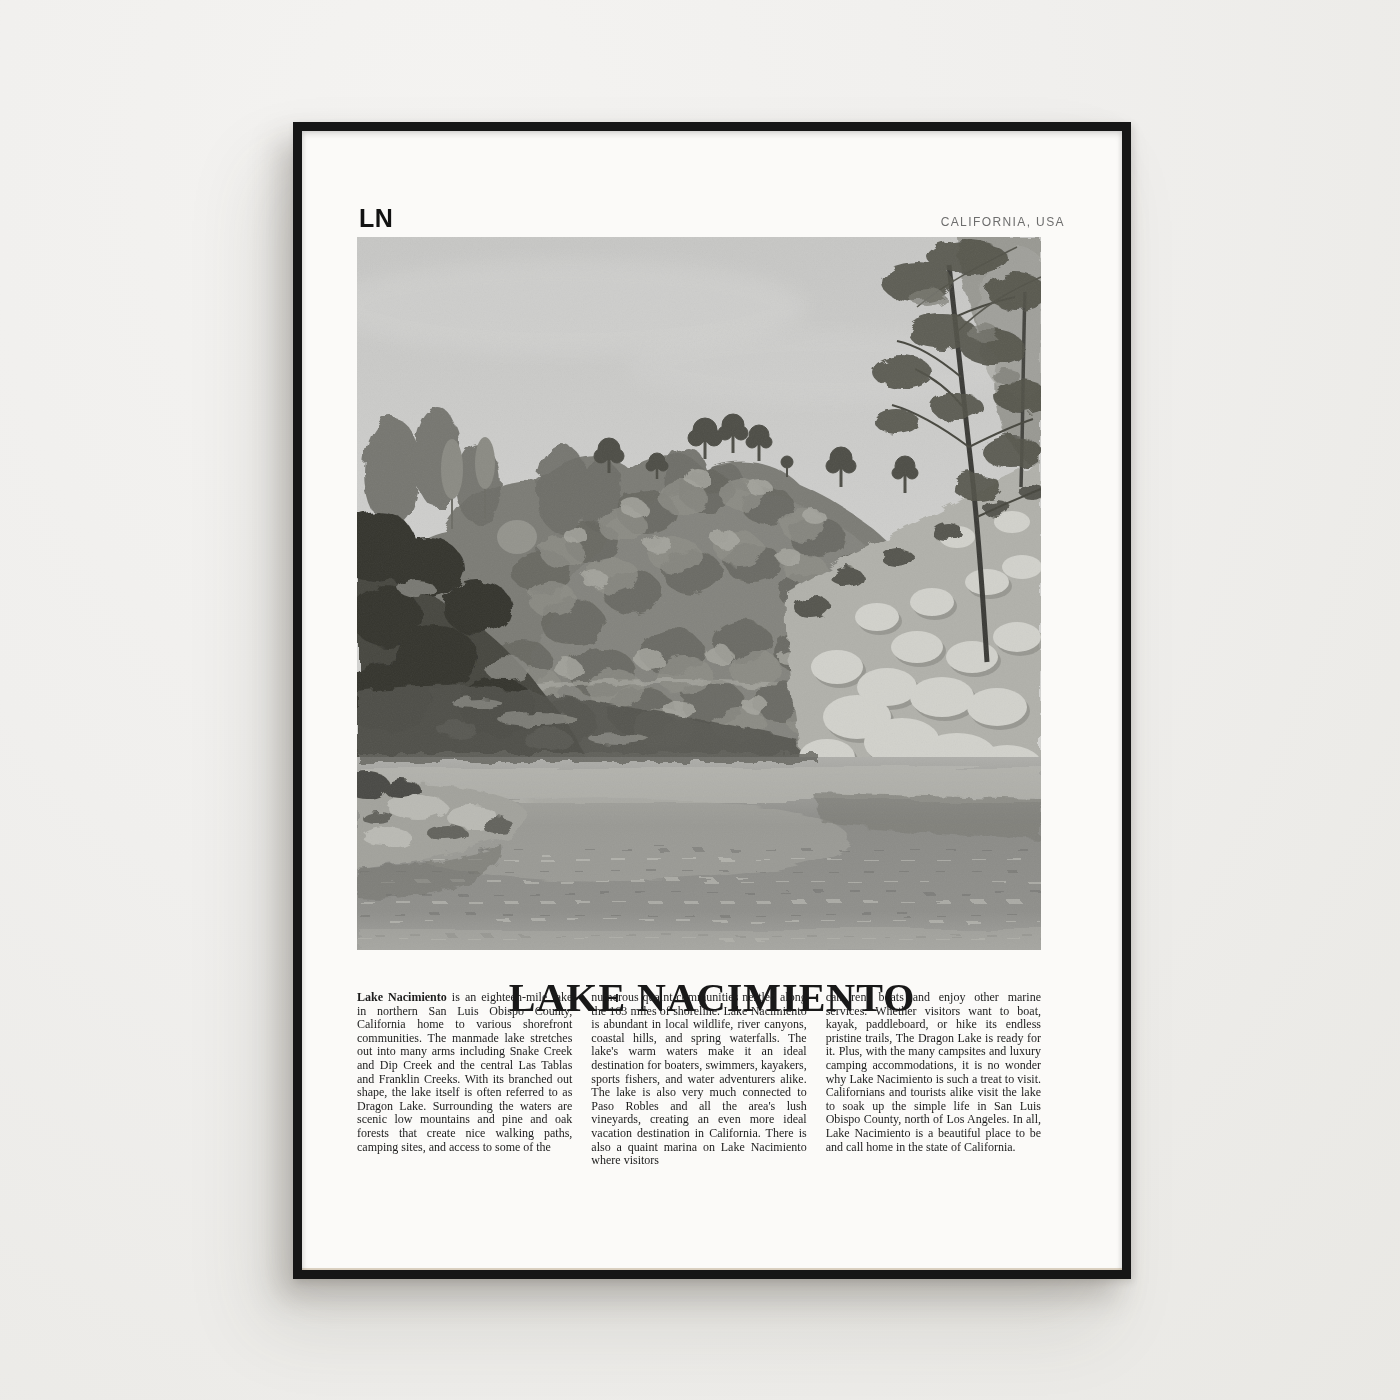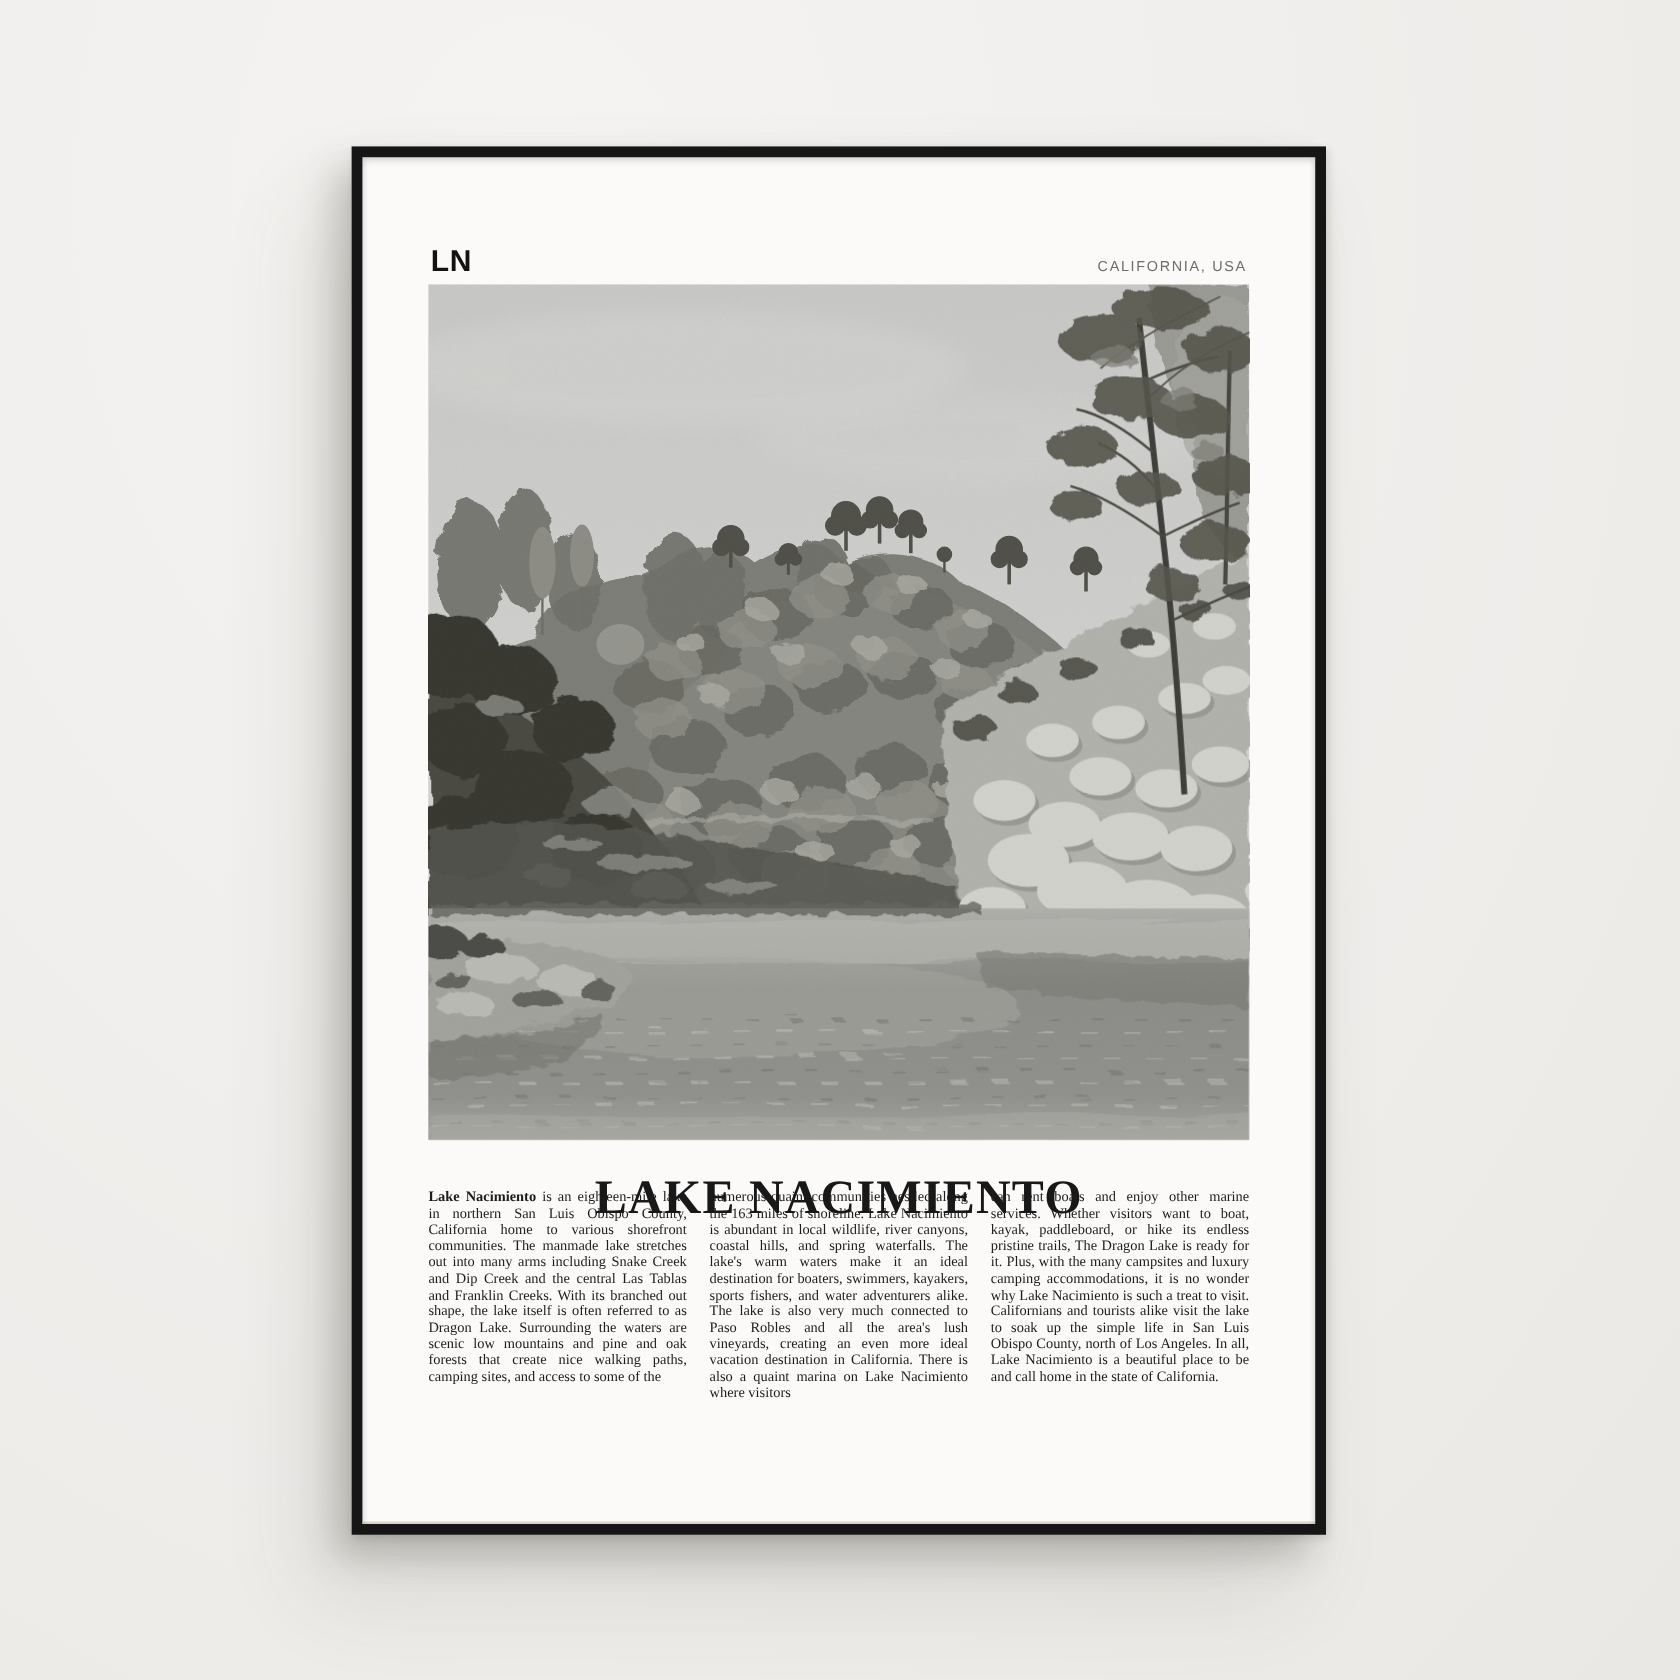--- a/index.html
+++ b/index.html
@@ -5,20 +5,21 @@
   html,body{margin:0;padding:0;}
   body{
     width:1400px;height:1400px;position:relative;overflow:hidden;
     background:radial-gradient(ellipse at 32% 12%, #f4f3f1 0%, #f0efed 45%, #e9e8e4 100%);
     font-family:"Liberation Sans", sans-serif;
   }
   .frame{
     position:absolute;left:293px;top:122px;width:794px;height:1139px;
     border:9px solid #161616;background:#fbfaf8;box-sizing:content-box;
     box-shadow:-14px 18px 28px rgba(72,67,57,.26), -30px 46px 72px rgba(72,67,57,.13), 2px 3px 7px rgba(72,67,57,.16);
+    padding-left:26px;
   }
   .paper-shade{
     position:absolute;inset:0;pointer-events:none;z-index:5;
     box-shadow:inset 0 3px 6px rgba(0,0,0,.14), inset -2px 0 4px rgba(0,0,0,.05),
                inset 2px 0 4px rgba(0,0,0,.05), inset 0 -2px 0 rgba(213,198,174,.65);
   }
   .brand{
     position:absolute;left:57px;top:75px;
     font-size:25px;font-weight:900;letter-spacing:.5px;color:#121212;line-height:1;
   }

